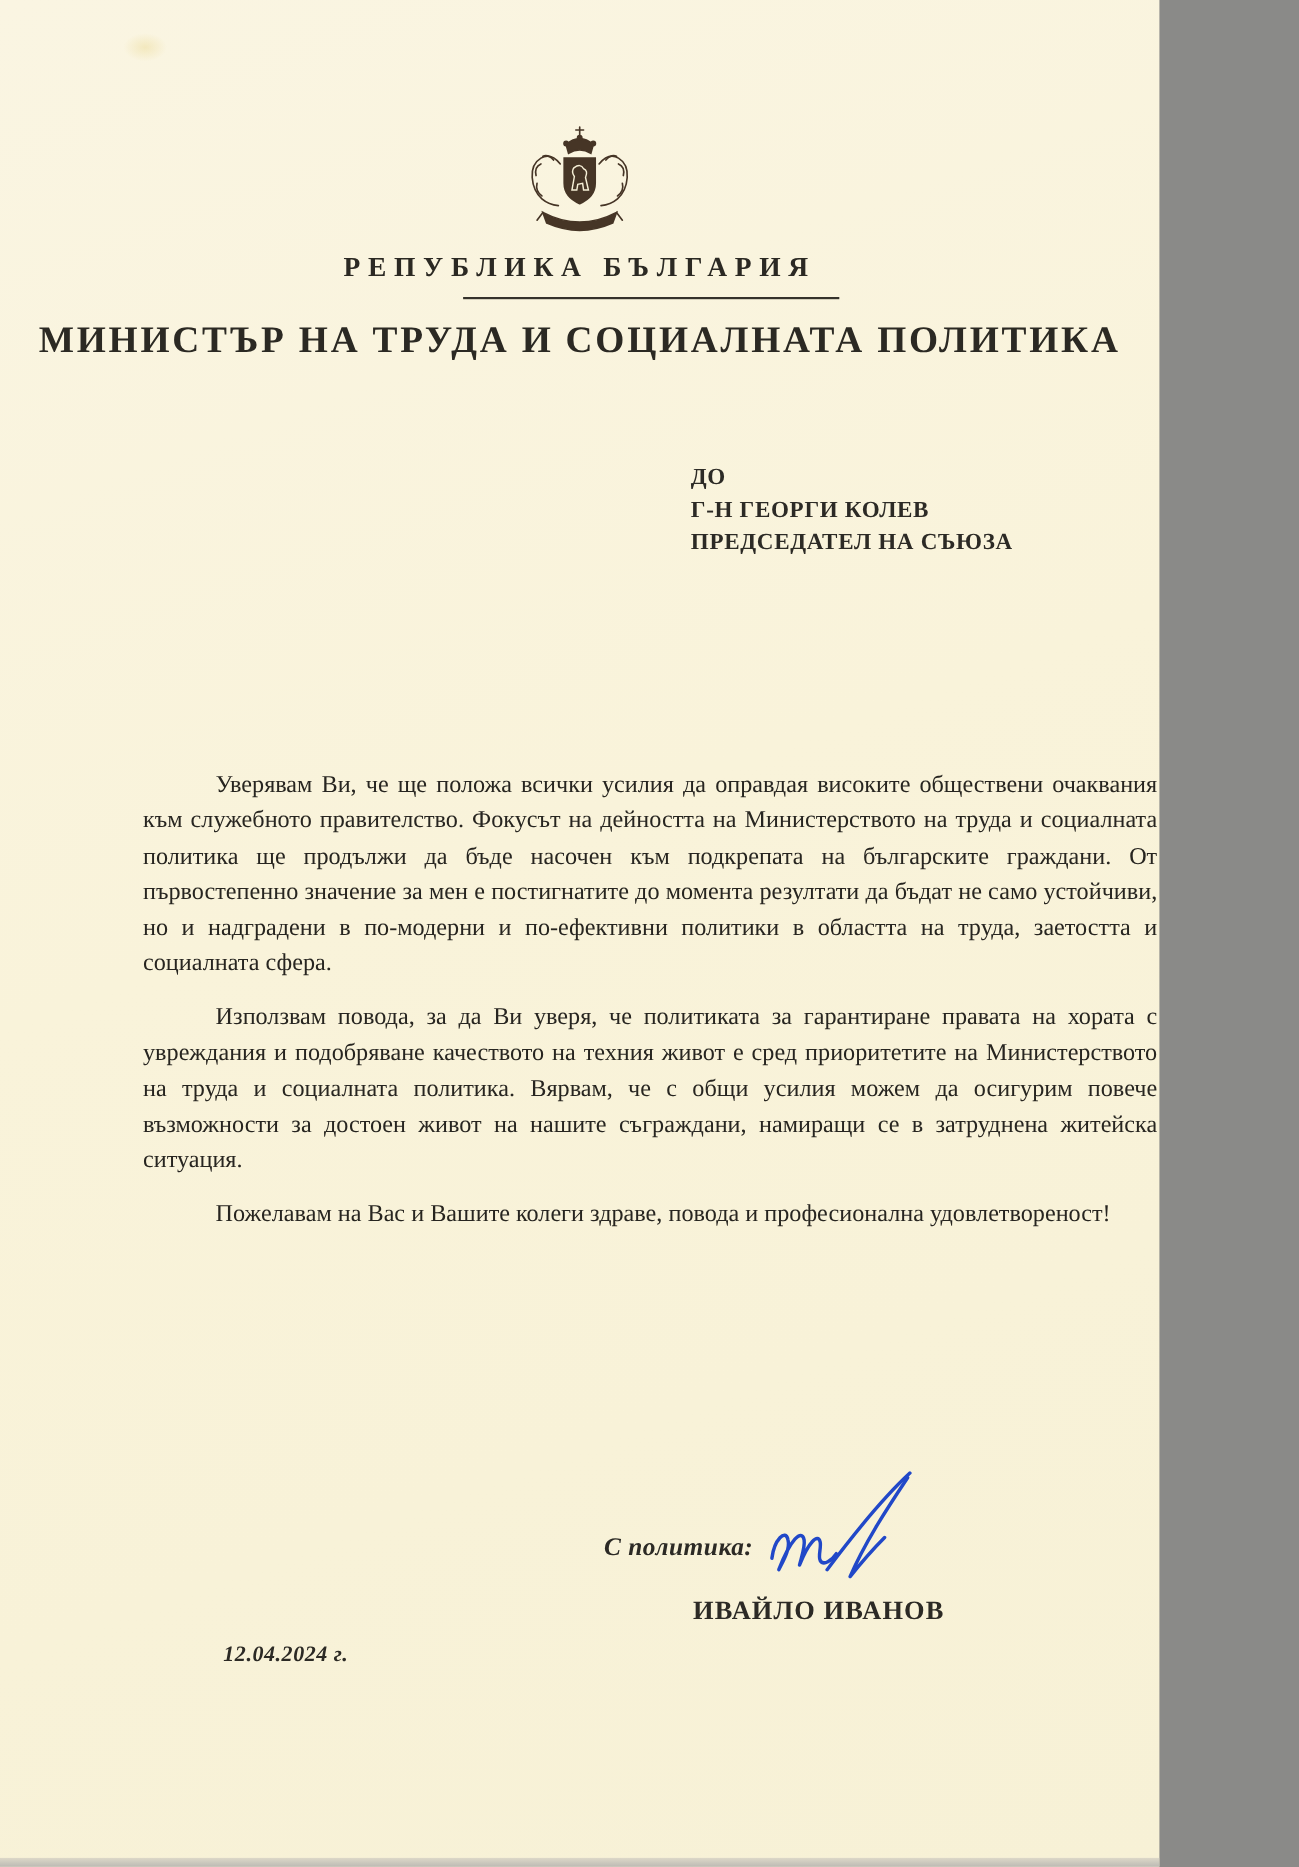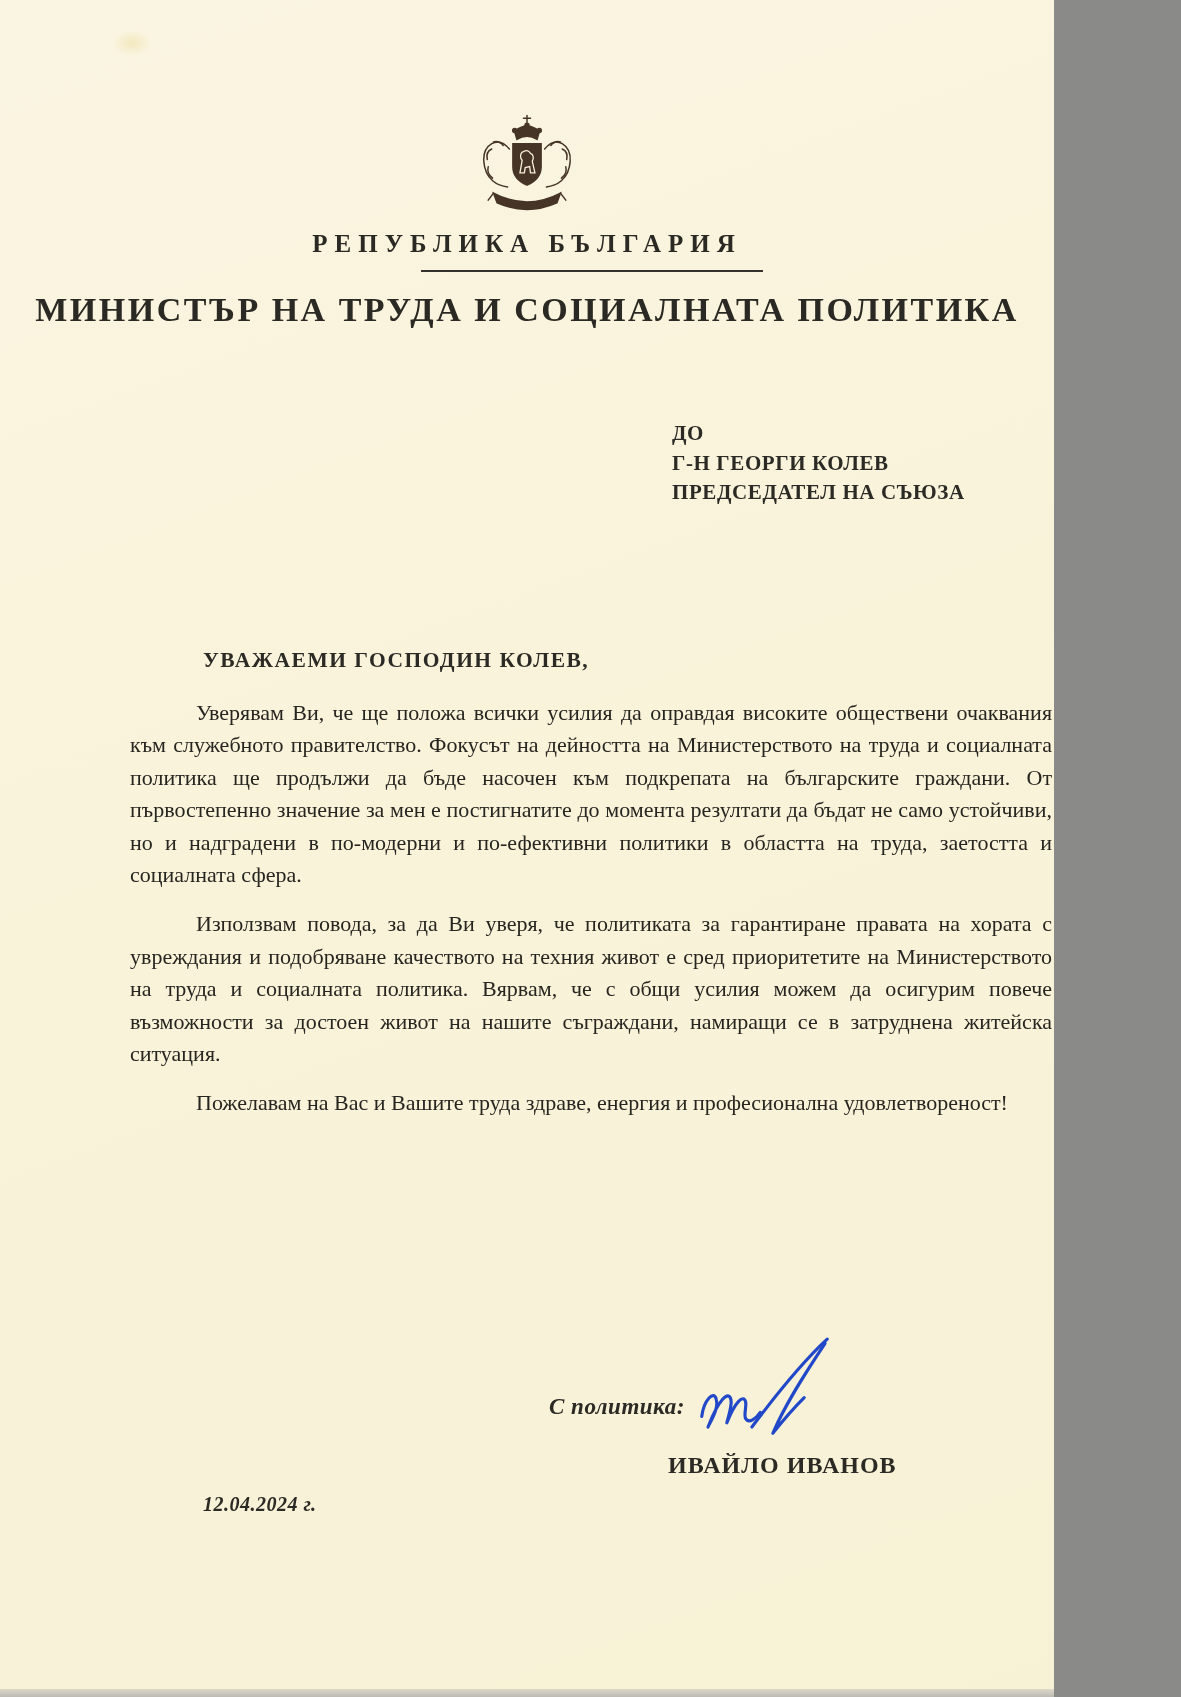--- a/index.html
+++ b/index.html
@@ -36,21 +36,21 @@
     position:absolute;top:270px;left:421px;width:342px;height:2px;background:#35322b;
   }
   .ministry{
     position:absolute;top:291px;left:0;width:100%;
     text-align:center;font-weight:bold;font-size:34px;letter-spacing:2.5px;
     color:#2b2923;
   }
   
   .recipient{
     position:absolute;top:419px;left:628px;
-    font-weight:bold;font-size:21px;line-height:29.5px;letter-spacing:.6px;margin-left:44px;
+    font-weight:bold;font-size:21px;line-height:29.5px;letter-spacing:.6px;
   }
   
   .salutation{
     position:absolute;top:648px;left:203px;
     font-weight:bold;font-size:21.5px;letter-spacing:1.5px;
   }
   
   .body-text{
     position:absolute;top:697px;left:130px;width:922px;
     font-size:22px;line-height:32.4px;text-align:justify;
@@ -64,21 +64,21 @@
   }
   .signature{
     position:absolute;top:1335px;left:692px;width:170px;height:115px;
   }
   .letter-date{
     position:absolute;top:1452px;left:203px;
     font-weight:bold;font-style:italic;font-size:20px;letter-spacing:.5px;margin-top:41px;
   }
   .signer{
     position:absolute;top:1452px;left:630px;
-    font-weight:bold;font-size:24px;letter-spacing:1px;margin-left:38px;
+    font-weight:bold;font-size:24px;letter-spacing:1px;
   }
 </style>
 </head>
 <body>
 
 <div class="page">
 
   <div class="smudge"></div>
 
   <div class="emblem">
@@ -115,26 +115,25 @@
   <div class="head-rule"></div>
 
   <div class="ministry">МИНИСТЪР НА ТРУДА И СОЦИАЛНАТА ПОЛИТИКА</div>
 
   <div class="recipient">
     <div>ДО</div>
     <div>Г-Н ГЕОРГИ КОЛЕВ</div>
     <div>ПРЕДСЕДАТЕЛ НА СЪЮЗА</div>
   </div>
 
-  <div class="salutation">УВАЖАЕМИ ГОСПОДИН КОЛЕВ,</div>
 
   <div class="body-text">
     <p>Уверявам Ви, че ще положа всички усилия да оправдая високите обществени очаквания към служебното правителство. Фокусът на дейността на Министерството на труда и социалната политика ще продължи да бъде насочен към подкрепата на българските граждани. От първостепенно значение за мен е постигнатите до момента резултати да бъдат не само устойчиви, но и надградени в по-модерни и по-ефективни политики в областта на труда, заетостта и социалната сфера.</p>
     <p>Използвам повода, за да Ви уверя, че политиката за гарантиране правата на хората с увреждания и подобряване качеството на техния живот е сред приоритетите на Министерството на труда и социалната политика. Вярвам, че с общи усилия можем да осигурим повече възможности за достоен живот на нашите съграждани, намиращи се в затруднена житейска ситуация.</p>
-    <p>Пожелавам на Вас и Вашите труда здраве, енергия и професионална удовлетвореност!</p>
+    <p>Пожелавам на Вас и Вашите колеги здраве, повода и професионална удовлетвореност!</p>
   </div>
 
   <div class="valediction">С политика:</div>
 
   <div class="signature">
     <svg viewBox="0 0 160 110" width="170" height="115" aria-hidden="true">
       <g fill="none" stroke="#2148c8" stroke-width="3" stroke-linecap="round" stroke-linejoin="round">
         <path d="M8 78 C10 62 20 52 22 62 C24 70 18 80 14 88 C24 62 34 52 36 62 C37 68 34 76 32 84 C40 64 48 56 50 64 C51 69 48 76 50 80 C53 85 60 80 64 74"></path>
         <path d="M56 88 C74 64 102 28 128 4"></path>
         <path d="M126 8 C106 38 88 66 76 94 C84 84 96 70 106 60"></path>

